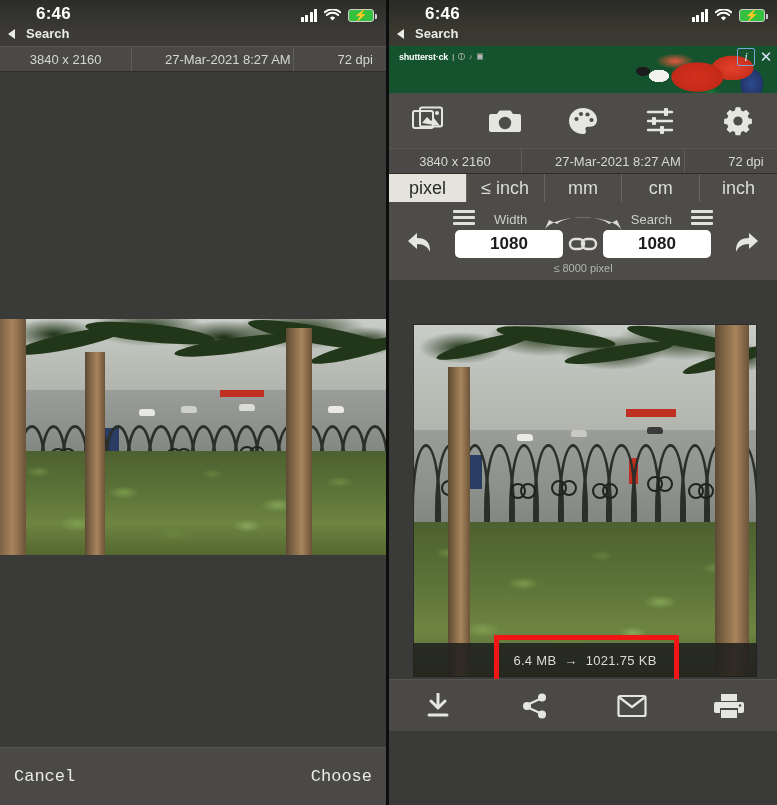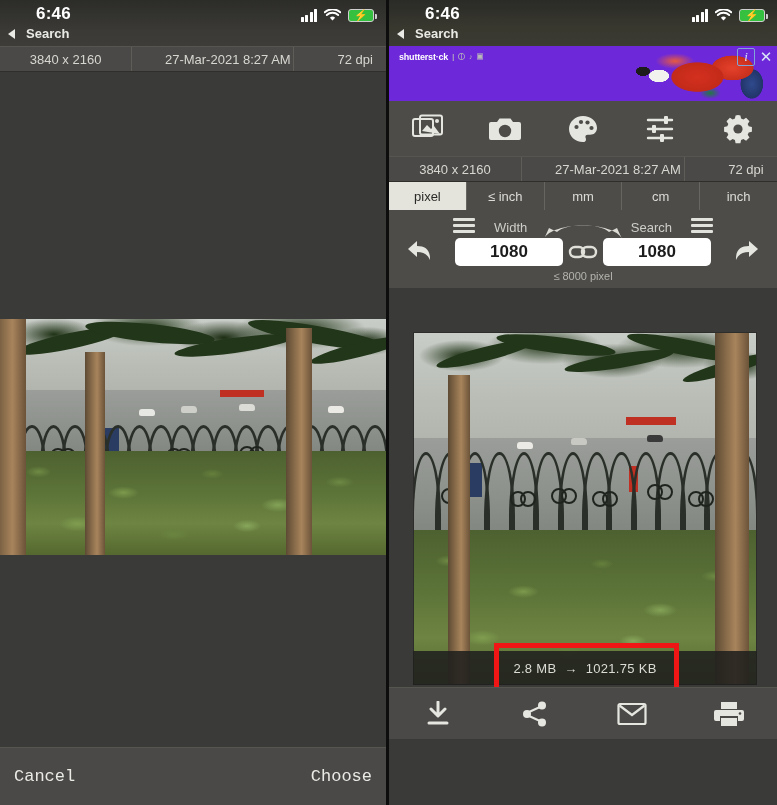--- a/index.html
+++ b/index.html
@@ -73,21 +73,21 @@
   .leftbar {
     position: absolute; left:0; bottom:0; width:386px; height:58px;
     background:#4a4947; border-top:1px solid #56554f;
     display:flex; align-items:center; justify-content:space-between;
     padding: 0 14px;
   }
   .leftbar span { color:#eaeae6; font-size:17px;font-family:Liberation Mono, monospace; }
 
   
   .ad {
-    position: relative; height: 55px; background:#6d28d9; overflow:hidden;
+    position: relative; height: 47px; background:#14532d; overflow:hidden;
   }
   .ad-logo {
     position:absolute; left:10px; top:6px; display:flex; align-items:center; gap:4px;
     color:#fff; font-size:9px; font-weight:bold; letter-spacing:-.2px;
   }
   .ad-logo .dots { font-size:7px; color:#b9b9b9; letter-spacing:1px; }
   .ad-head {
     position:absolute; left:10px; top:17px;
     color:#fff; font-size:27px; letter-spacing:-.5px; white-space:nowrap;
     font-family:"Liberation Sans", sans-serif;
@@ -120,21 +120,21 @@
     display:flex; height:55px; align-items:center; justify-content:space-around;
     background:#4d4c49;
   }
   .tool { width:56px;height:42px; display:flex;align-items:center;justify-content:center; }
   .tool svg { display:block; }
 
   
   .unittabs { display:flex; height:28px; background:#3e3d3a; }
   .unittab {
     flex:1 1 0; display:flex; align-items:center; justify-content:center;
-    color:#dcdcd7; font-size:13px; background:#4d4c49;
+    color:#dcdcd7; font-size:18px; background:#4d4c49;
     border-right:1px solid #66655f;
   }
   .unittab:last-child { border-right:none; }
   .unittab.active { background:#e4e4dc; color:#2a2a28; }
 
   
   .sizearea { position:relative; height:78px; background:#4d4c49; }
   .undo, .redo {
     position:absolute; top:26px; width:34px;height:30px;
     display:flex;align-items:center;justify-content:center;
@@ -547,21 +547,21 @@
         <div class="bike" style="left:68%;top:44%"></div>
         <div class="bike" style="left:80%;top:46%"></div>
 
         <div class="ground"></div>
 
         <div class="trunk" style="left:10%;width:22px;height:88%;"></div>
         <div class="trunk" style="left:88%;width:34px;height:100%;"></div>
       </div>
 
       <div class="sizebadge">
-        <span>2.8 MB</span>
+        <span>6.4 MB</span>
         <span style="margin:0 8px">→</span>
         <span>1021.75 KB</span>
       </div>
       <div class="redbox"></div>
 
       <div class="bottombar">
         <div class="bicon">
           <svg width="28" height="26" viewBox="0 0 28 26">
             <path d="M14 1 v12 M14 15 l-7-7 M14 15 l7-7" stroke="#e6e6e1" stroke-width="3" fill="none" stroke-linecap="round"></path>
             <line x1="5" y1="22" x2="23" y2="22" stroke="#e6e6e1" stroke-width="3" stroke-linecap="round"></line>

